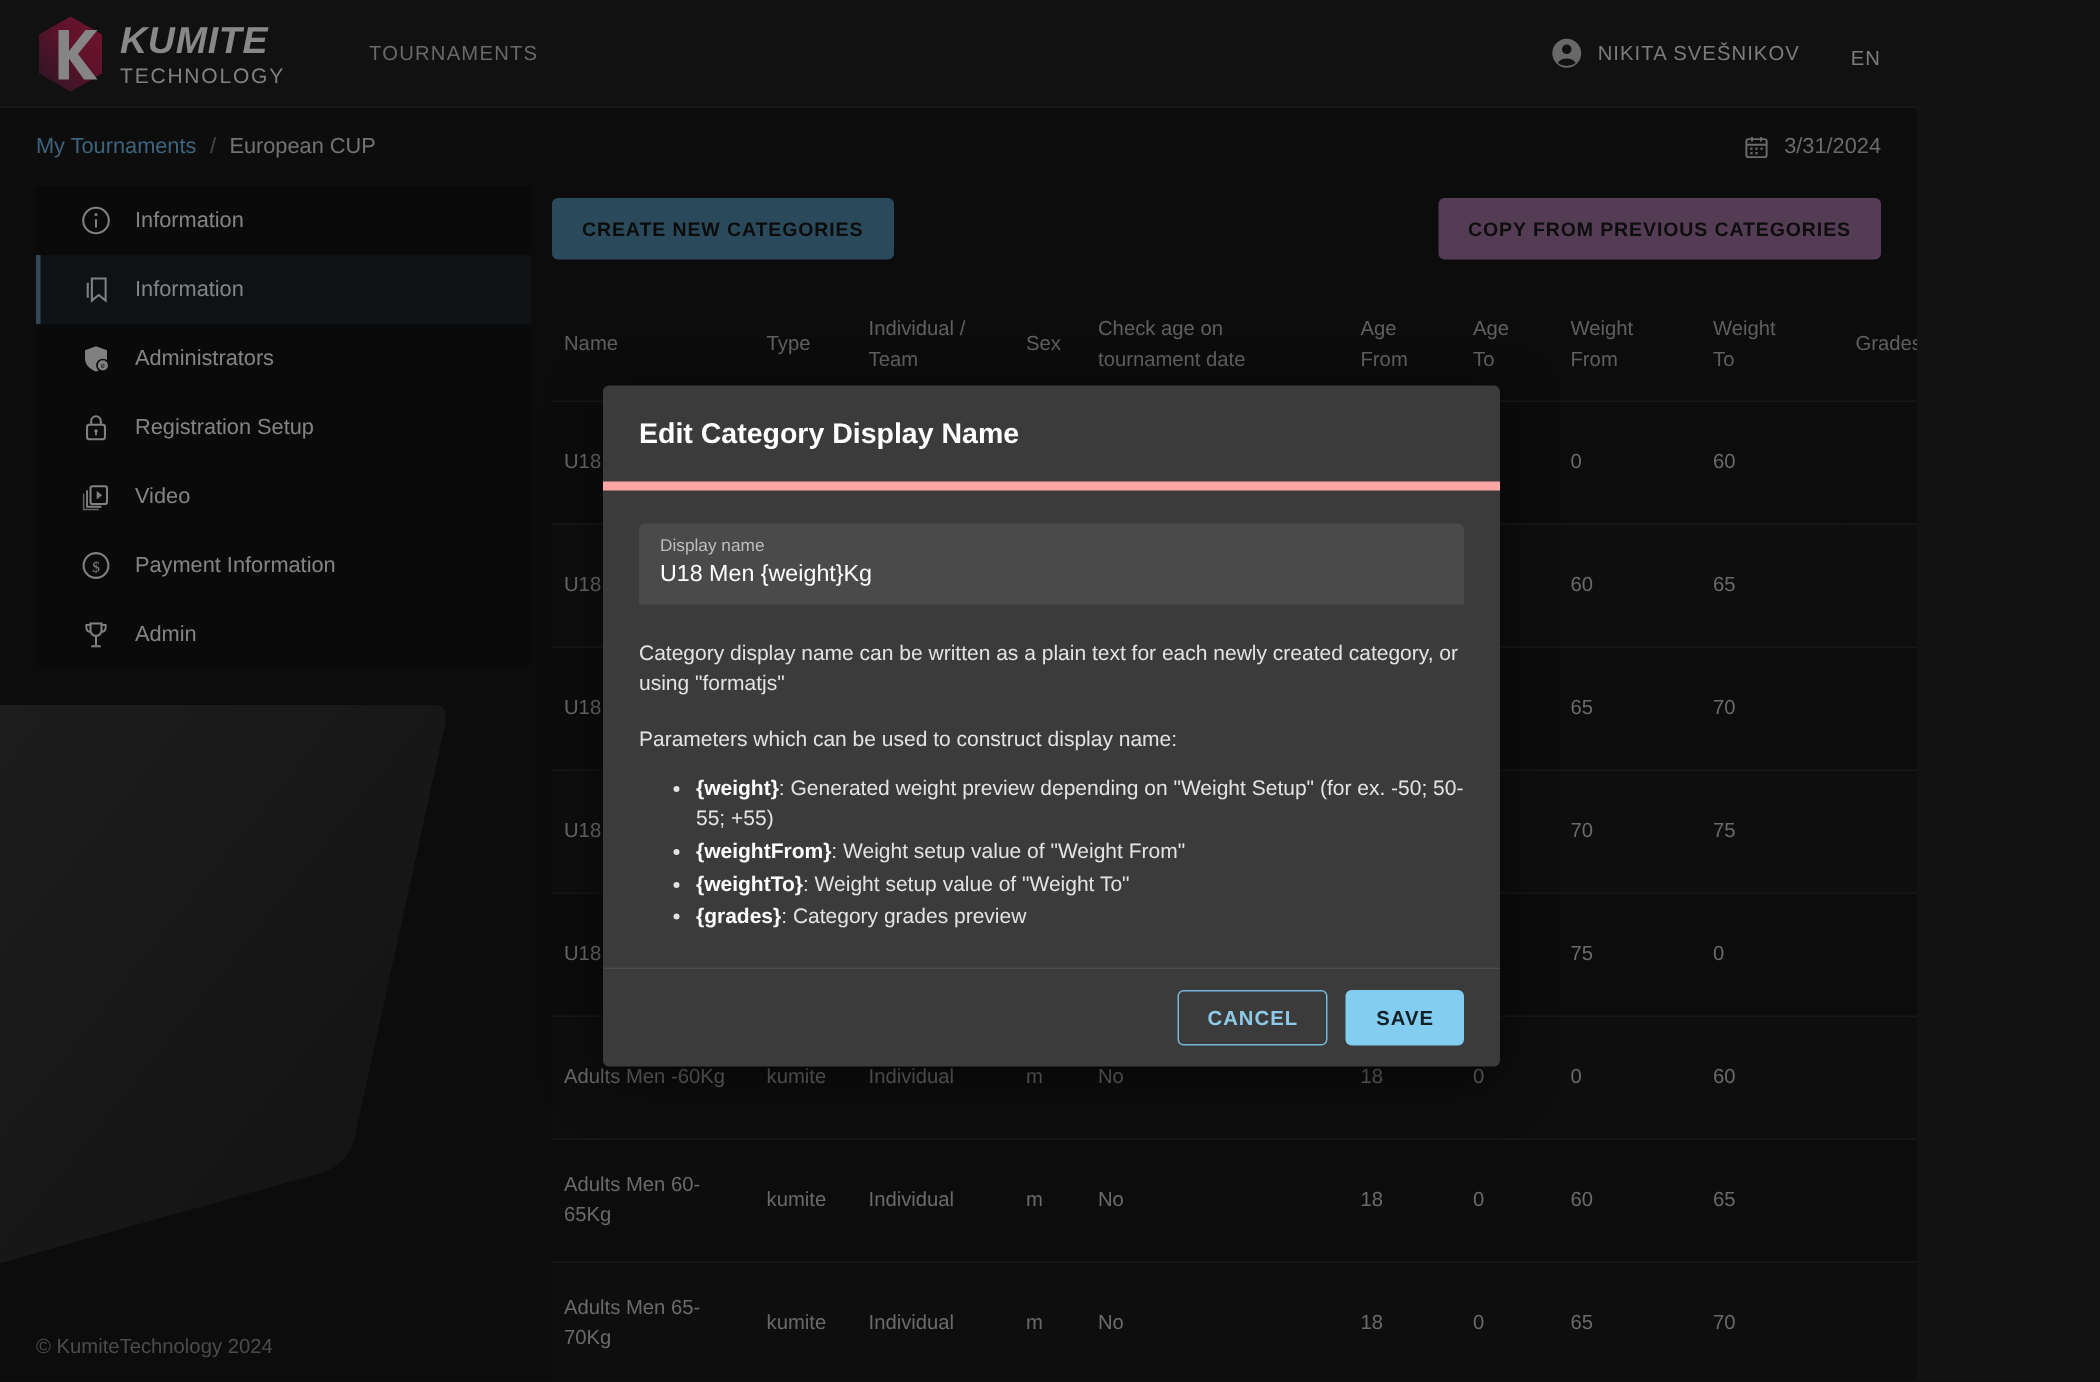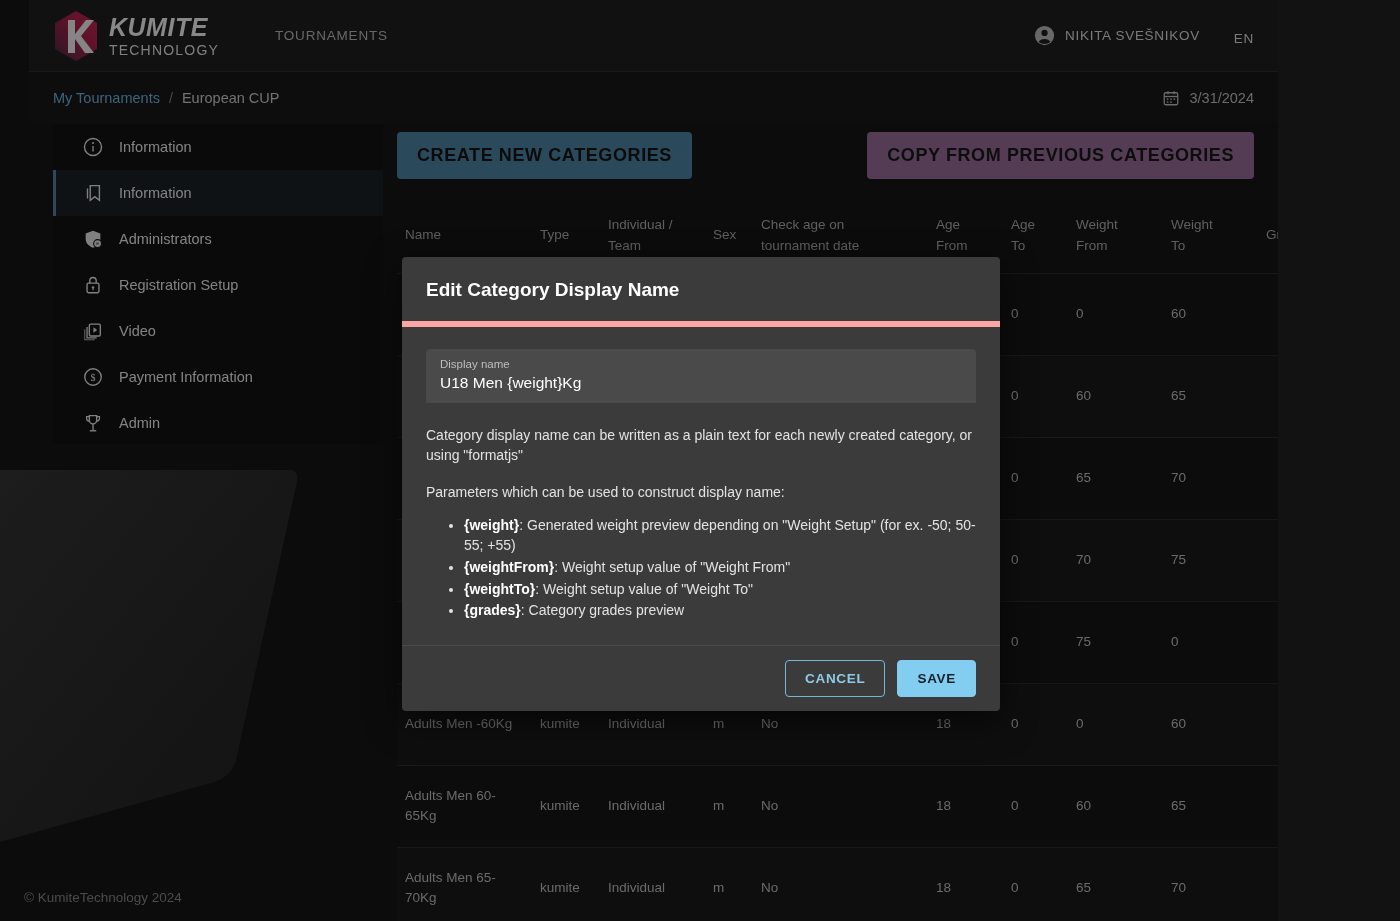--- a/index.html
+++ b/index.html
@@ -12,21 +12,20 @@
     font-family: "Liberation Sans", sans-serif;
     color: #e0e0e0;
   }
 
   #app {
     position: relative;
     width: 1278px;
     height: 921px;
     background: #121212;
     overflow: hidden;
-    padding-left: 29px;
   }
 
   
   .bg-decor {
     position: absolute;
     left: 0; top: 0;
     width: 480px; height: 921px;
     pointer-events: none;
     z-index: 0;
   }
@@ -141,21 +140,21 @@
   }
   .btn-row {
     display: flex; align-items: center;
     padding-top: 8px;
     margin-bottom: 22px;
   }
   .btn {
     border: none;
     border-radius: 4px;
     font-family: inherit;
-    font-size: 18px;
+    font-size: 13px;
     font-weight: 600;
     letter-spacing: .6px;
     padding: 13px 20px;
     cursor: pointer;
     color: #1a1a1a;
   }
   .btn-create { background: #3e6e87; color: #111; }
   .btn-copy   { background: #7c5a7d; color: #141414; margin-left: auto; }
 
   

